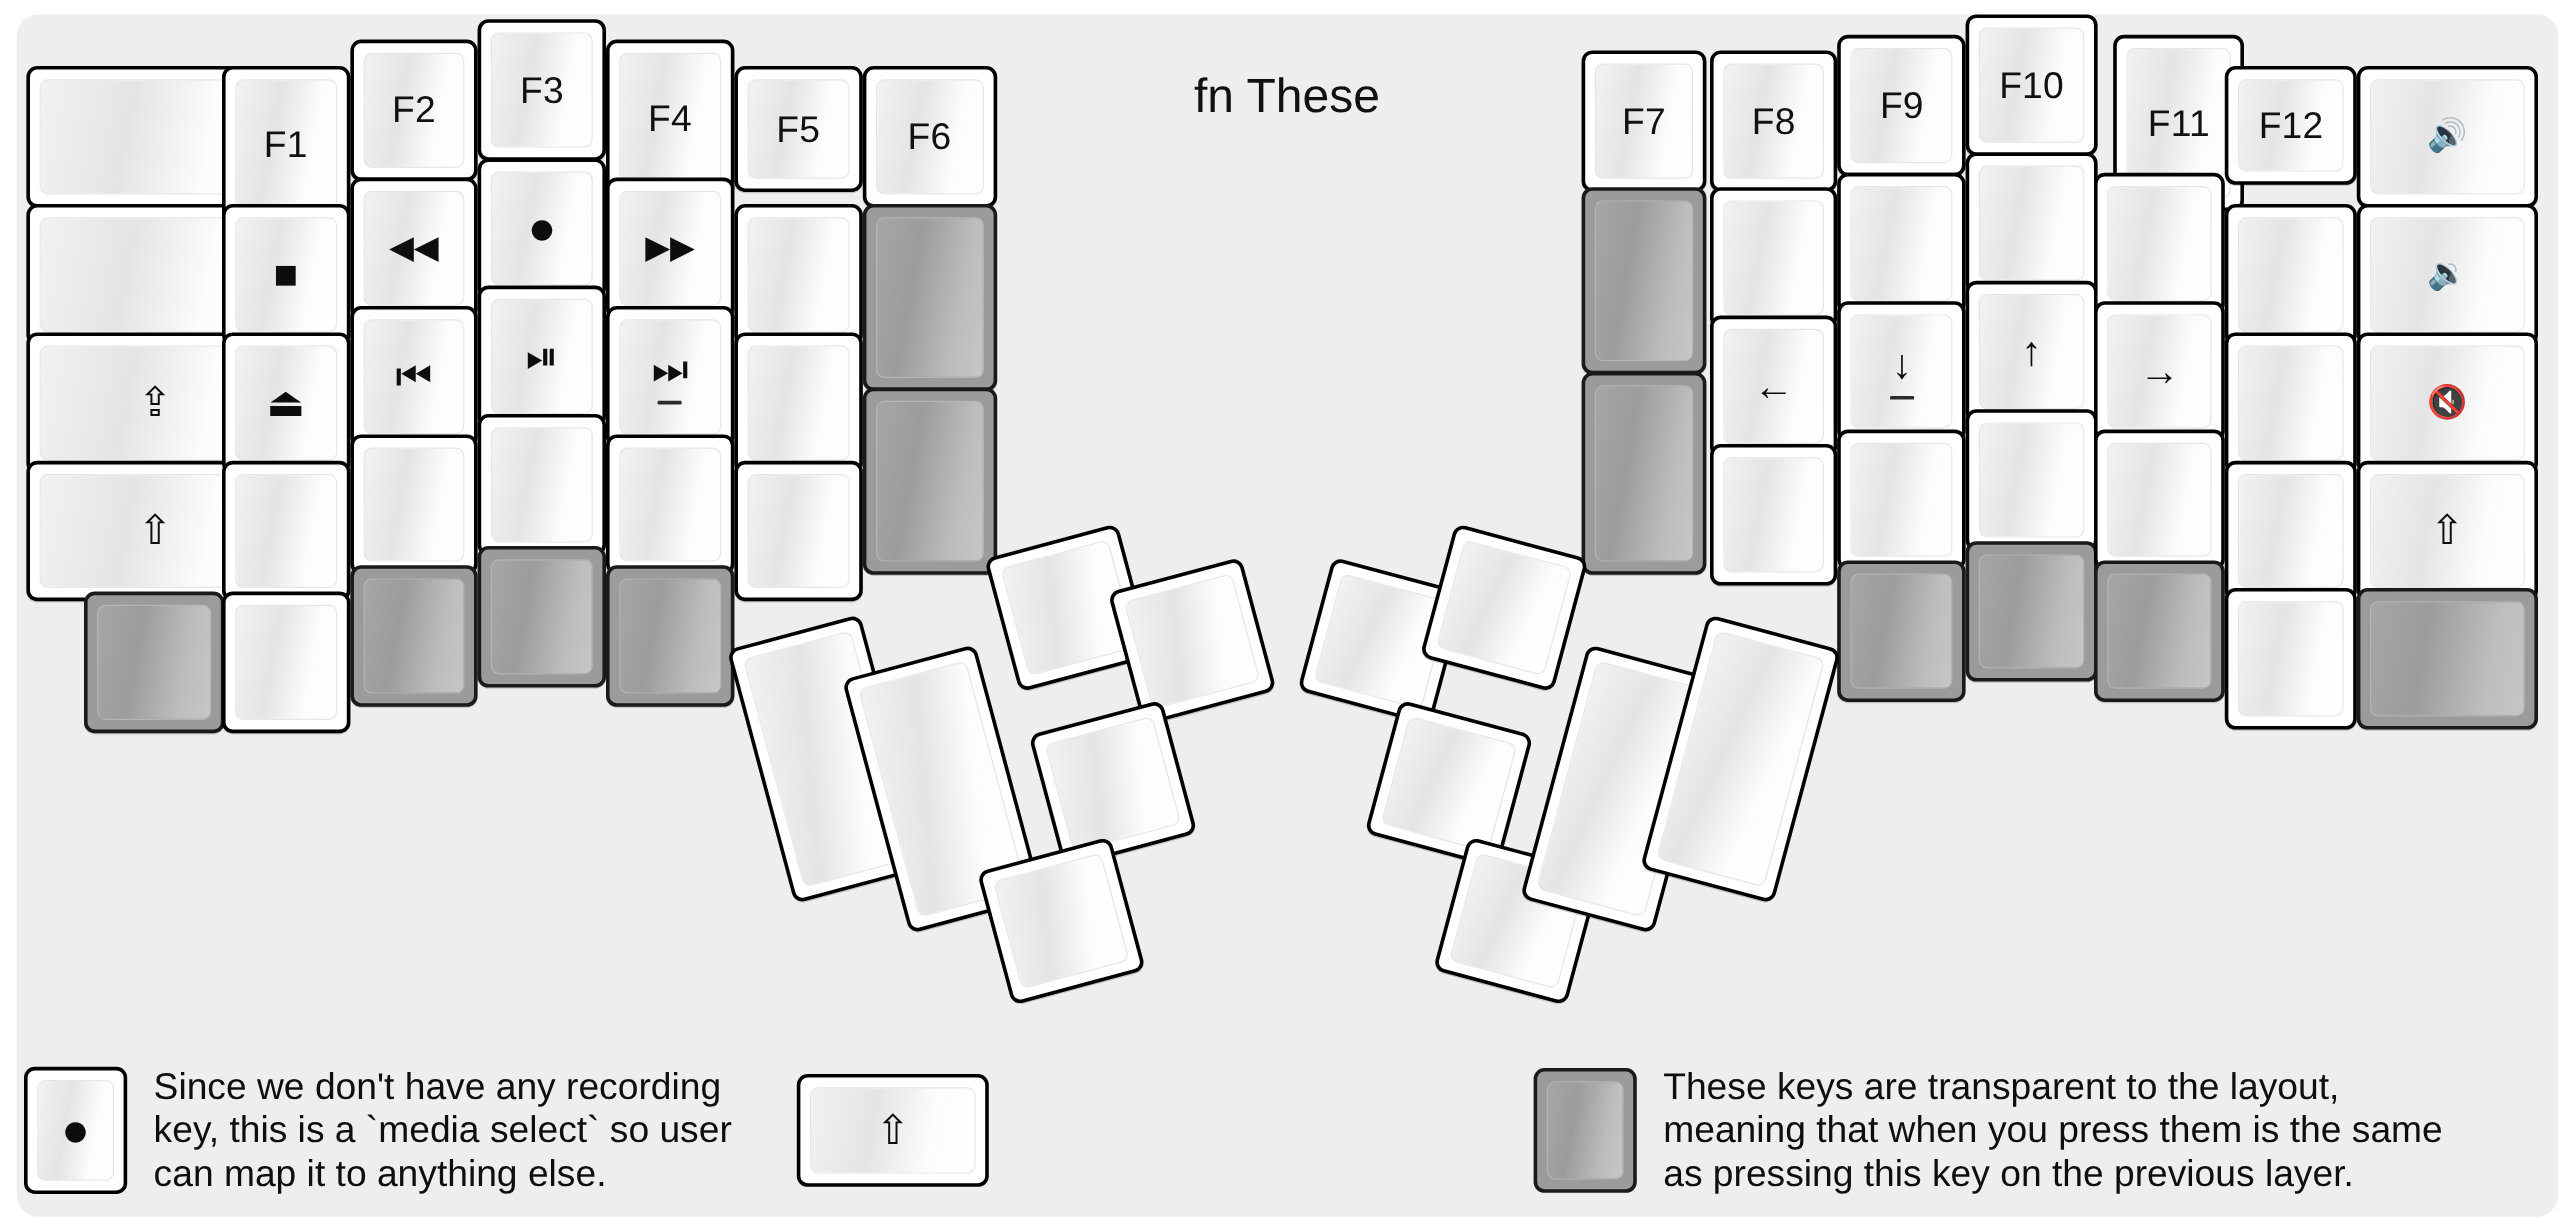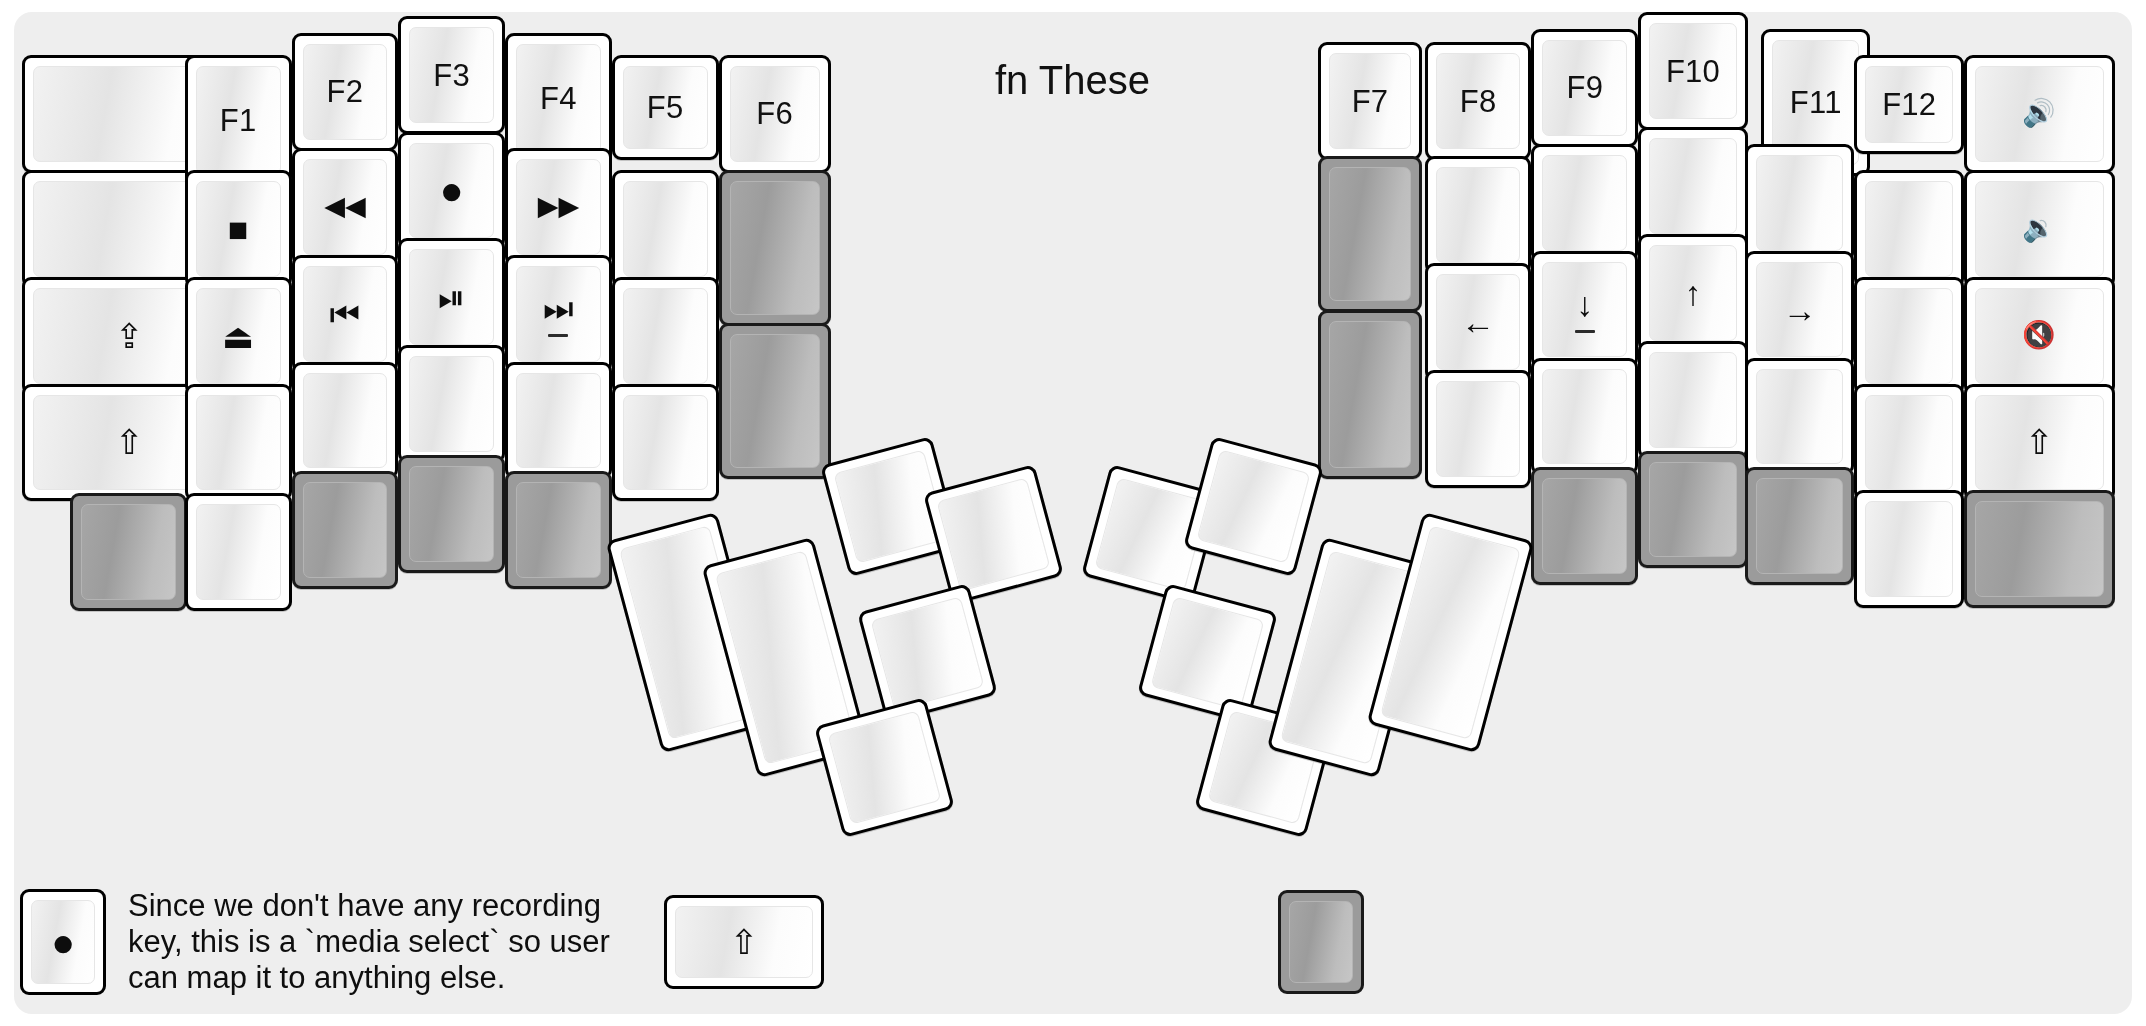--- a/index.html
+++ b/index.html
@@ -445,15 +445,18 @@
         <div class="legend-key" style="width: 160px; height: 94px;">
           <div class="cap">
             <span class="glyph">⇧</span>
           </div>
         </div>
       </div>
       <div class="legend-item" style="left: 1278px; top: 0px; height: 140px;">
         <div class="legend-key trans" style="width: 86px; height: 104px;">
           <div class="cap"></div>
         </div>
+        <div class="legend-text">These keys are transparent to the layout,
+meaning that when you press them is the same
+as pressing this key on the previous layer.</div>
       </div>
     </div>
 </div>
 
 </body></html>

